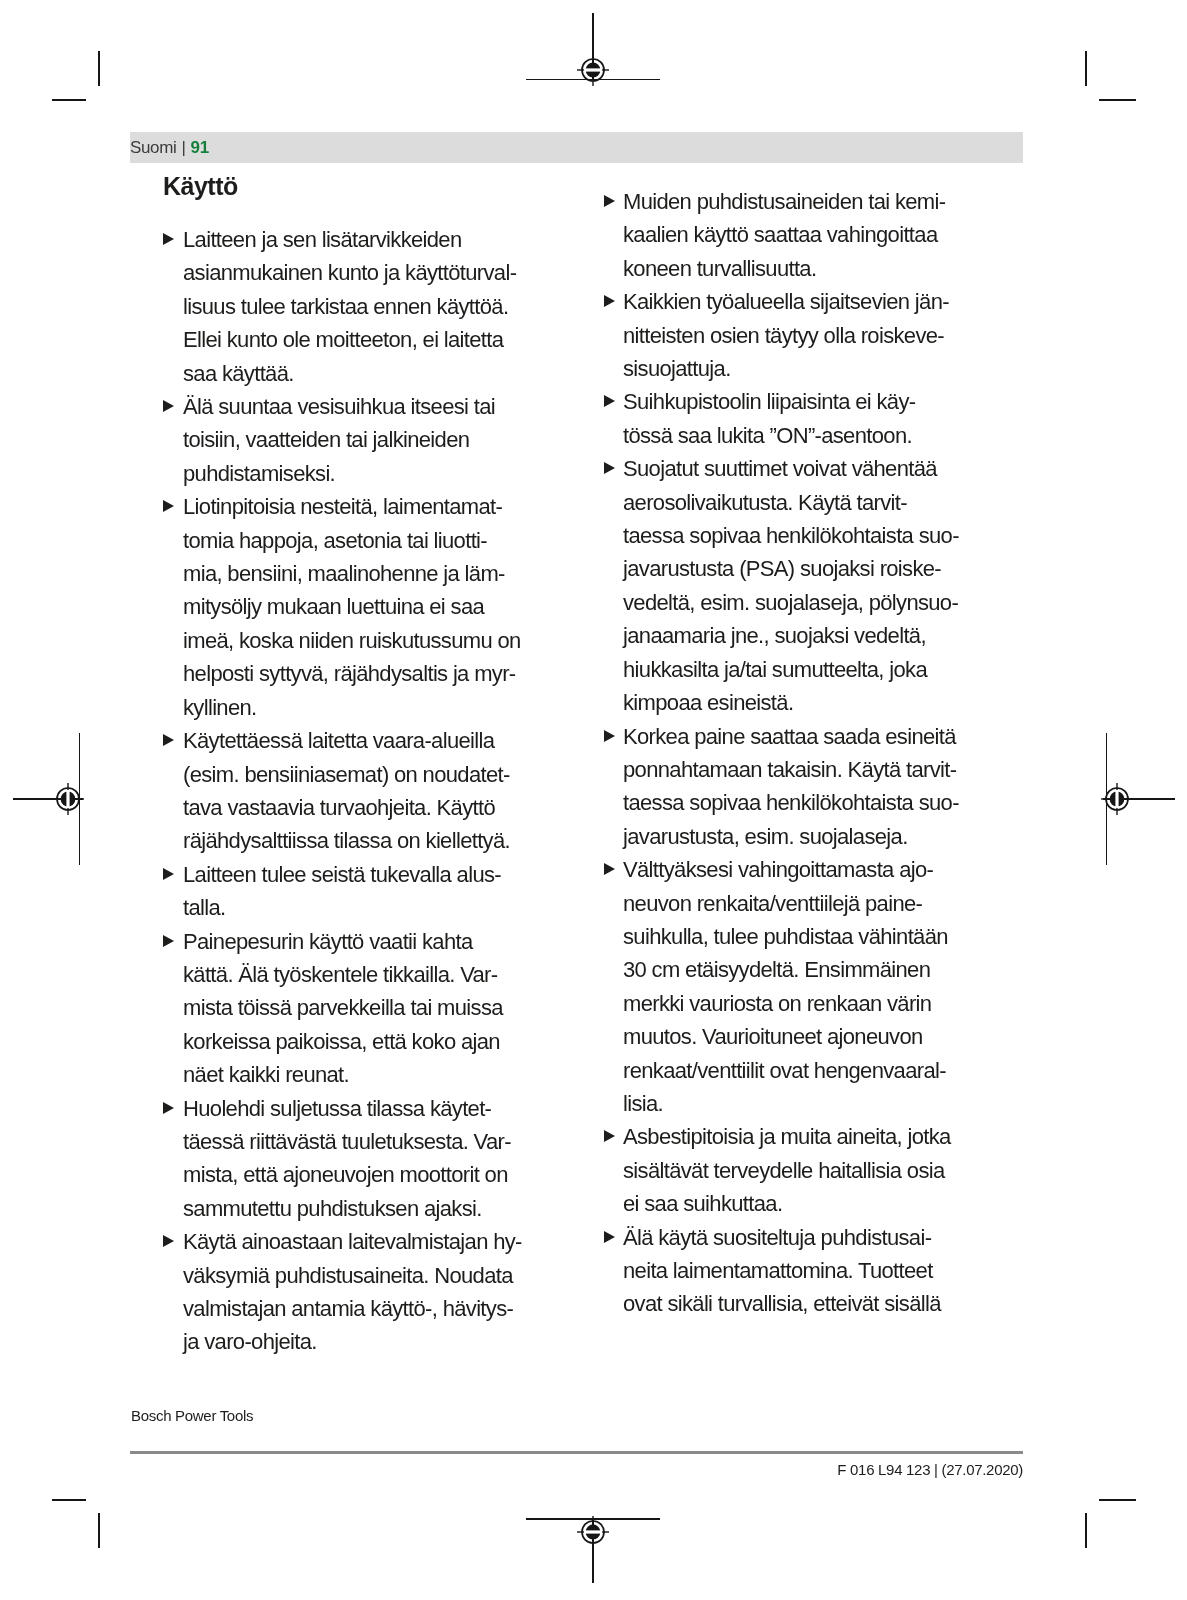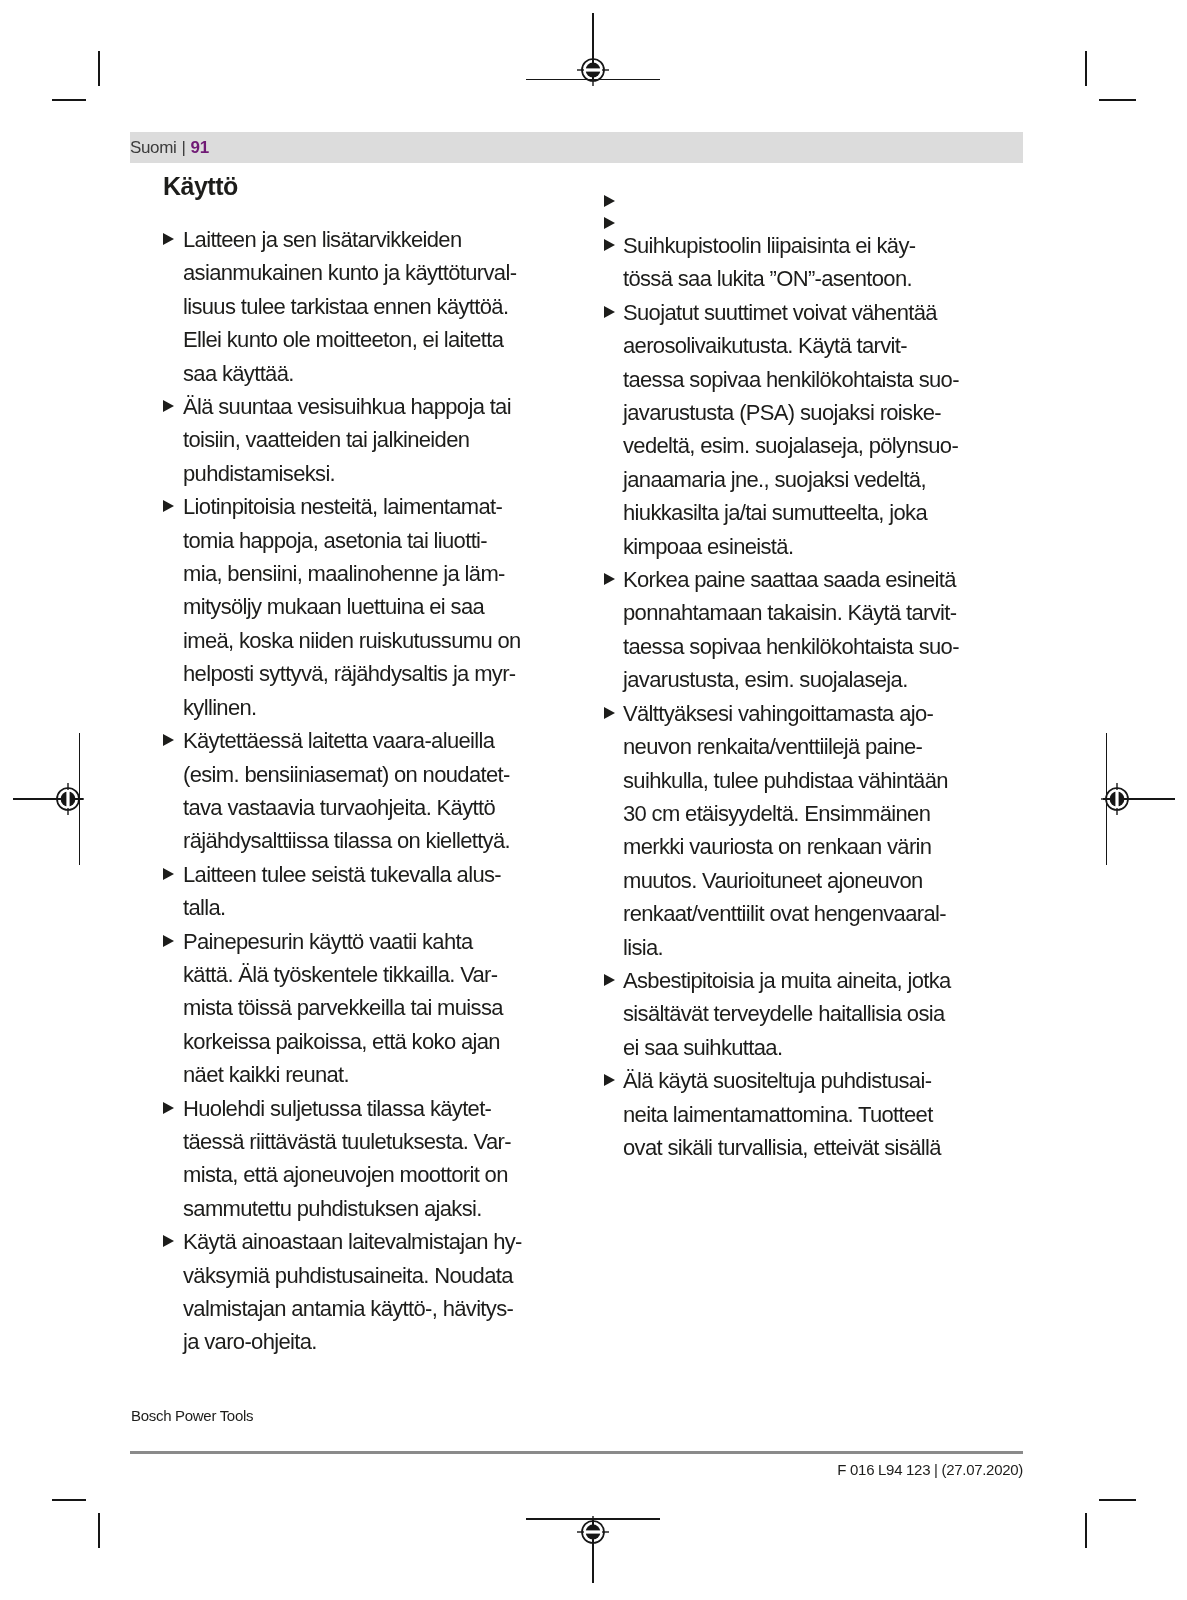--- a/index.html
+++ b/index.html
@@ -21,21 +21,21 @@
     background: #dcdcdc;
     display: flex;
     align-items: center;
     padding-right: 8px;
     box-sizing: border-box;
     font-size: 17px;
     letter-spacing: -0.02em;
   }
   .header-bar .lang { color: #3c3c3c; }
   .header-bar .sep { color: #3c3c3c; margin: 0 5px; font-weight: 400; }
-  .header-bar .pagenum { color: #701a75; font-weight: bold; }
+  .header-bar .pagenum { color: #15803d; font-weight: bold; }
 
   
   .col {
     position: absolute;
     font-size: 22px;
     line-height: 33.4px;
     letter-spacing: -0.03em;
   }
   #left-col  { left: 163px; top: 223px; width: 410px; }
   #right-col { left: 604px; top: 185px; width: 412px; }
@@ -105,21 +105,21 @@
       <div class="bullet">
         <span class="tri"></span>
         <span class="btext">Laitteen ja sen lisätarvikkeiden
 asianmukainen kunto ja käyttöturval-
 lisuus tulee tarkistaa ennen käyttöä.
 Ellei kunto ole moitteeton, ei laitetta
 saa käyttää.</span>
       </div>
       <div class="bullet">
         <span class="tri"></span>
-        <span class="btext">Älä suuntaa vesisuihkua happoja tai
+        <span class="btext">Älä suuntaa vesisuihkua itseesi tai
 toisiin, vaatteiden tai jalkineiden
 puhdistamiseksi.</span>
       </div>
       <div class="bullet">
         <span class="tri"></span>
         <span class="btext">Liotinpitoisia nesteitä, laimentamat-
 tomia happoja, asetonia tai liuotti-
 mia, bensiini, maalinohenne ja läm-
 mitysöljy mukaan luettuina ei saa
 imeä, koska niiden ruiskutussumu on
@@ -157,23 +157,29 @@
         <span class="tri"></span>
         <span class="btext">Käytä ainoastaan laitevalmistajan hy-
 väksymiä puhdistusaineita. Noudata
 valmistajan antamia käyttö-, hävitys-
 ja varo-ohjeita.</span>
       </div>
     </div>
   <div id="right-col" class="col">
       <div class="bullet">
         <span class="tri"></span>
-      </div>
-      <div class="bullet">
-        <span class="tri"></span>
+        <span class="btext">Muiden puhdistusaineiden tai kemi-
+kaalien käyttö saattaa vahingoittaa
+koneen turvallisuutta.</span>
+      </div>
+      <div class="bullet">
+        <span class="tri"></span>
+        <span class="btext">Kaikkien työalueella sijaitsevien jän-
+nitteisten osien täytyy olla roiskeve-
+sisuojattuja.</span>
       </div>
       <div class="bullet">
         <span class="tri"></span>
         <span class="btext">Suihkupistoolin liipaisinta ei käy-
 tössä saa lukita ”ON”-asentoon.</span>
       </div>
       <div class="bullet">
         <span class="tri"></span>
         <span class="btext">Suojatut suuttimet voivat vähentää
 aerosolivaikutusta. Käytä tarvit-

